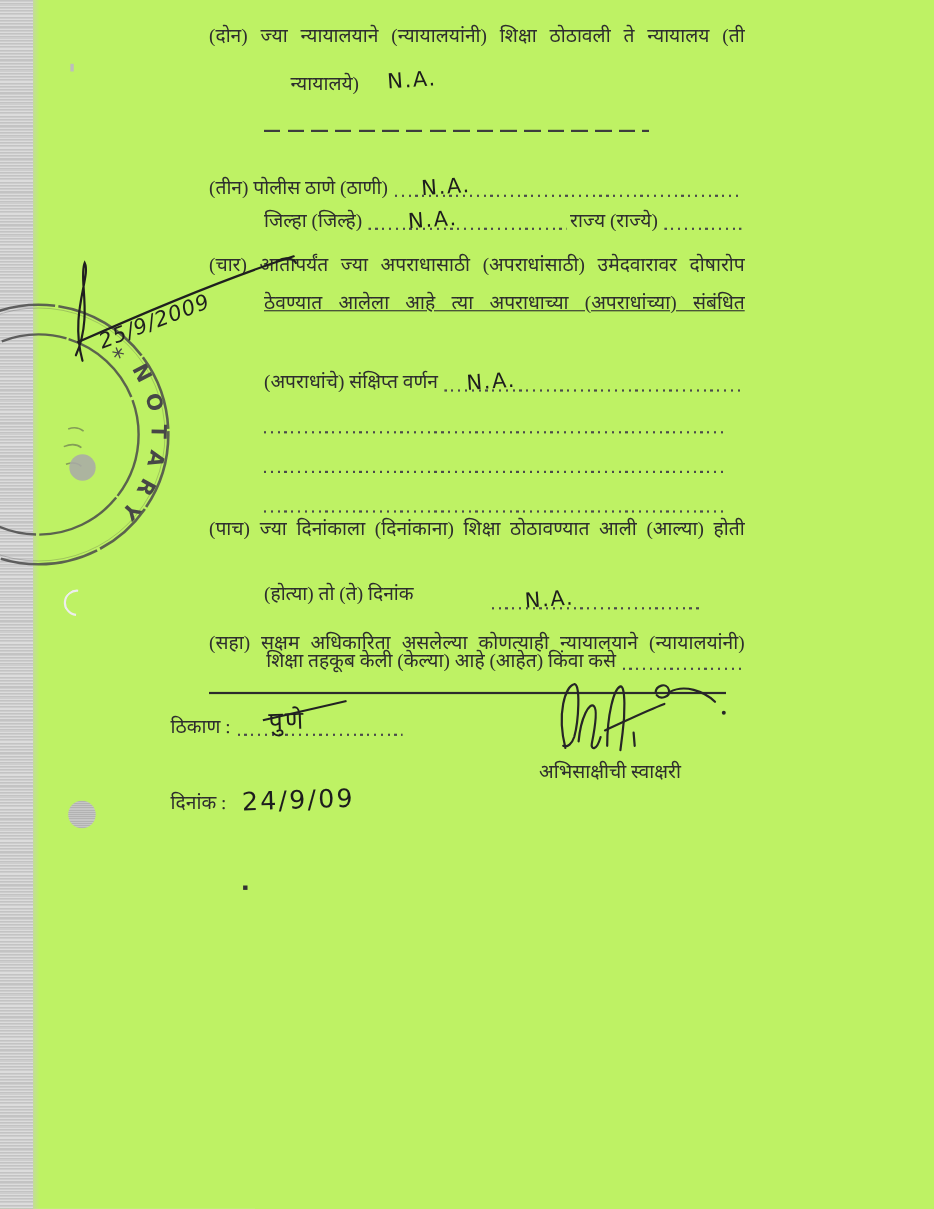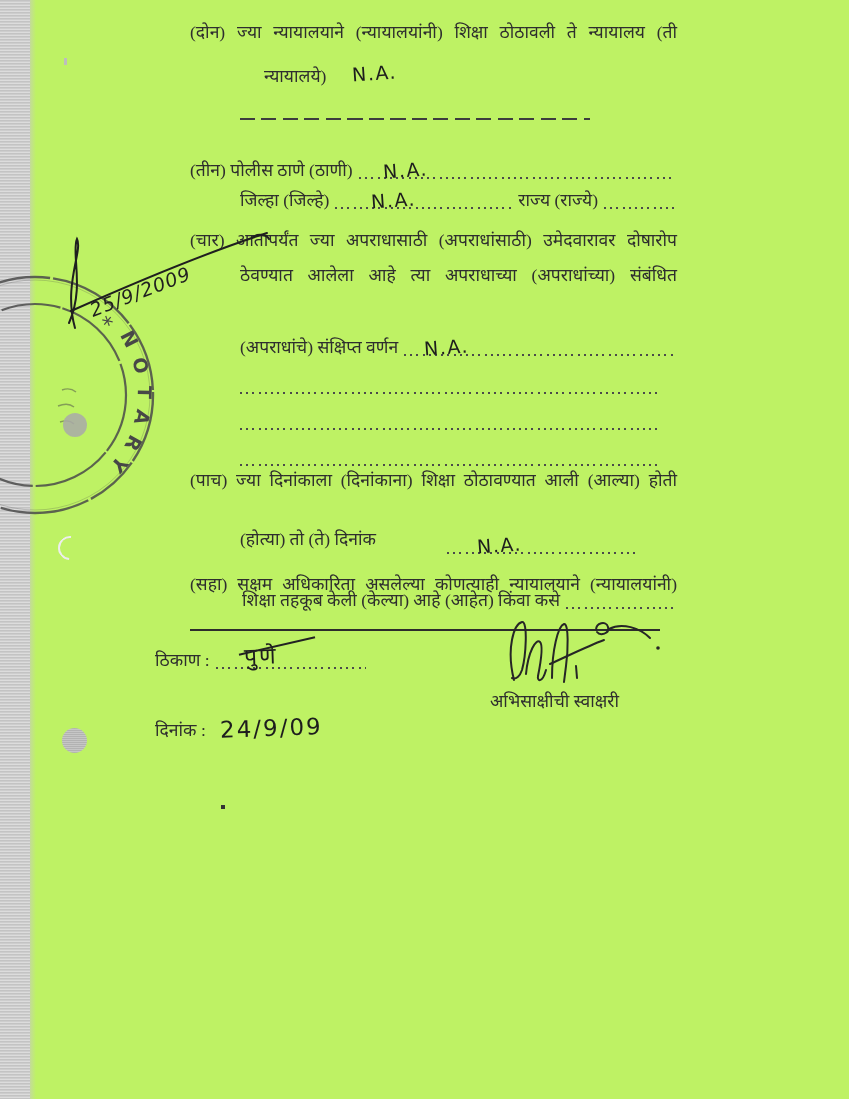--- a/index.html
+++ b/index.html
@@ -14,21 +14,21 @@
     background:repeating-linear-gradient(0deg,#c3c3c3 0px,#c3c3c3 1px,#dcdcdc 1px,#dcdcdc 2px,#cdcdcd 2px,#cdcdcd 3px);
   }
   .edge-strip::after{
     content:"";position:absolute;right:-6px;top:0;width:6px;height:100%;
     background:linear-gradient(90deg,rgba(200,200,200,.55),rgba(252,252,252,0));
   }
   .jline{
     position:absolute;font-size:17.5px;line-height:25px;width:487px;left:190px;
     text-align:justify;text-align-last:justify;white-space:normal;
   }
-  .jline.cont{left:240px;width:437px;}
+  .jline.cont{left:240px;width:437px;text-decoration:underline;}
   .flexline{position:absolute;display:flex;align-items:baseline;font-size:17.5px;line-height:25px;}
   .lbl{display:inline;}
   .dotfill{
     position:relative;align-self:flex-end;height:2px;margin:0 3px 4px 6px;
     background:repeating-linear-gradient(90deg,#4a4a4a 0 2px,transparent 2px 6.2px);
   }
   .dotfill.grow{flex:1;}
   .dashfill{
     position:relative;align-self:flex-end;height:2px;margin:0 0 5px 8px;
     background:repeating-linear-gradient(90deg,#3d3d3d 0 15px,transparent 15px 21.5px);

